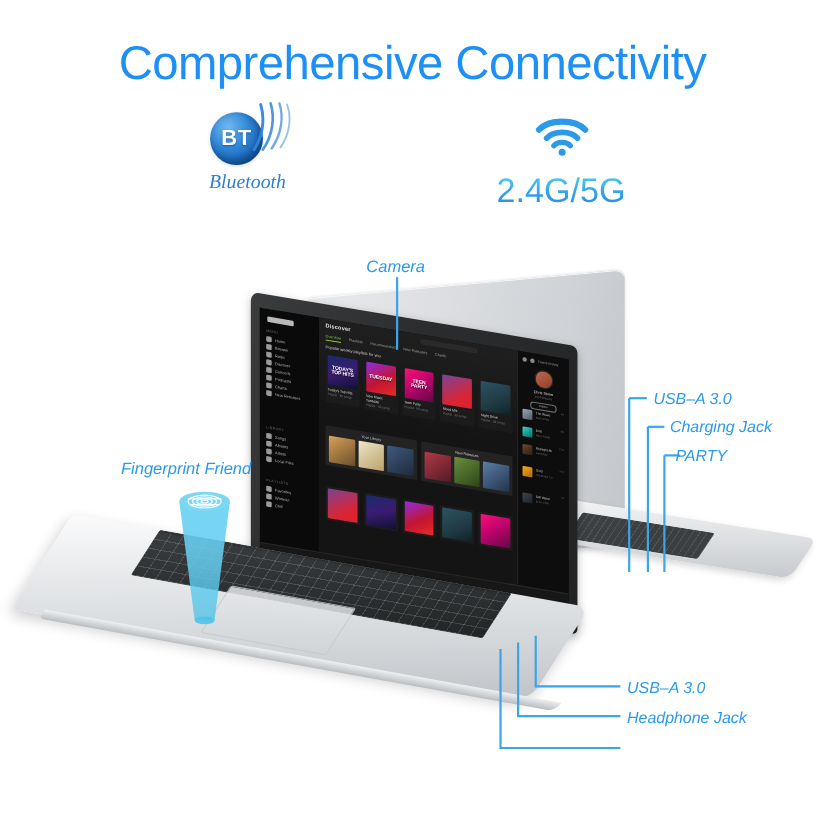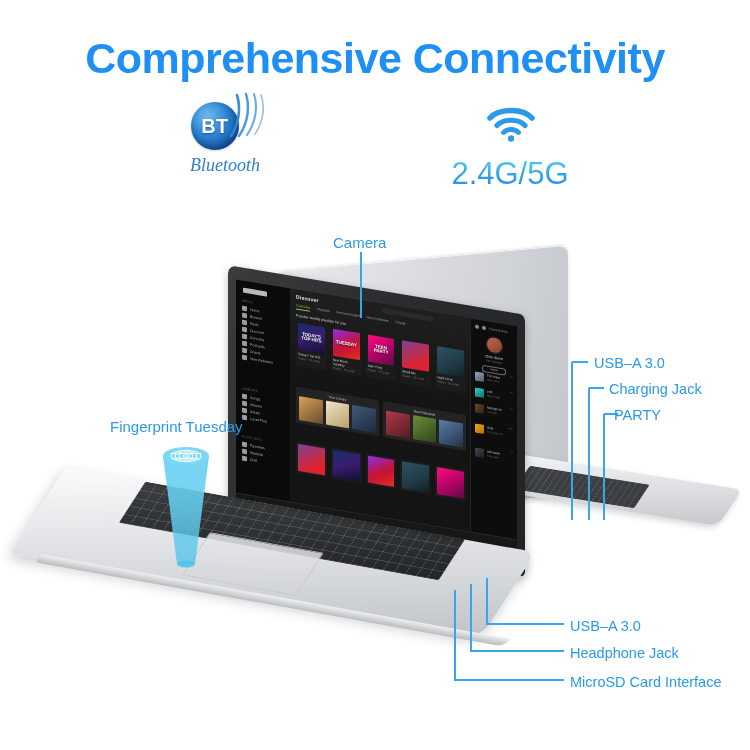--- a/index.html
+++ b/index.html
@@ -21,21 +21,21 @@
     background: #ffffff;
   }
 
   
   .title {
     position: absolute;
     left: 0; top: 34px;
     width: 750px;
     text-align: center;
     font-size: 43px;
-    font-weight: bold;
+    font-weight: normal;
     color: #1e90f5;
     letter-spacing: -0.5px;
     white-space: nowrap;
   }
 
   
   .feature {
     position: absolute;
     text-align: center;
     width: 220px;
@@ -93,20 +93,21 @@
   .bt-waves { position: absolute; left: 112px; top: -8px; }
 
   .wifi-icon { position: absolute; left: 86px; top: 4px; }
 
   
   .callout {
     position: absolute;
     color: #2b9ae8;
     font-size: 14.5px;
     white-space: nowrap;
+    font-style: italic;
   }
   #label-camera      { left: 333px; top: 234px; font-size: 15px; }
   #label-fingerprint { left: 110px; top: 418px; font-size: 15px; }
   #label-usb-right   { left: 594px; top: 355px; }
   #label-charging    { left: 609px; top: 381px; }
   #label-hdmi        { left: 614px; top: 407px; }
   #label-usb-bottom  { left: 570px; top: 618px; }
   #label-headphone   { left: 570px; top: 645px; }
   #label-microsd     { left: 570px; top: 674px; }
 
@@ -689,21 +690,20 @@
       <path d="M604 414 L618 414"></path>
       <path d="M604 414 L604 520"></path>
 
       <path d="M487 578 L487 624 L564 624"></path>
       <path d="M471 584 L471 651 L564 651"></path>
       <path d="M455 590 L455 680 L564 680"></path>
     </g>
   </svg>
 
   <div class="callout" id="label-camera">Camera</div>
-  <div class="callout" id="label-fingerprint">Fingerprint Tuesday</div>
+  <div class="callout" id="label-fingerprint">Fingerprint Friend</div>
   <div class="callout" id="label-usb-right">USB–A 3.0</div>
   <div class="callout" id="label-charging">Charging Jack</div>
   <div class="callout" id="label-hdmi">PARTY</div>
   <div class="callout" id="label-usb-bottom">USB–A 3.0</div>
   <div class="callout" id="label-headphone">Headphone Jack</div>
-  <div class="callout" id="label-microsd">MicroSD Card Interface</div>
 
 </div>
 
 </body></html>

